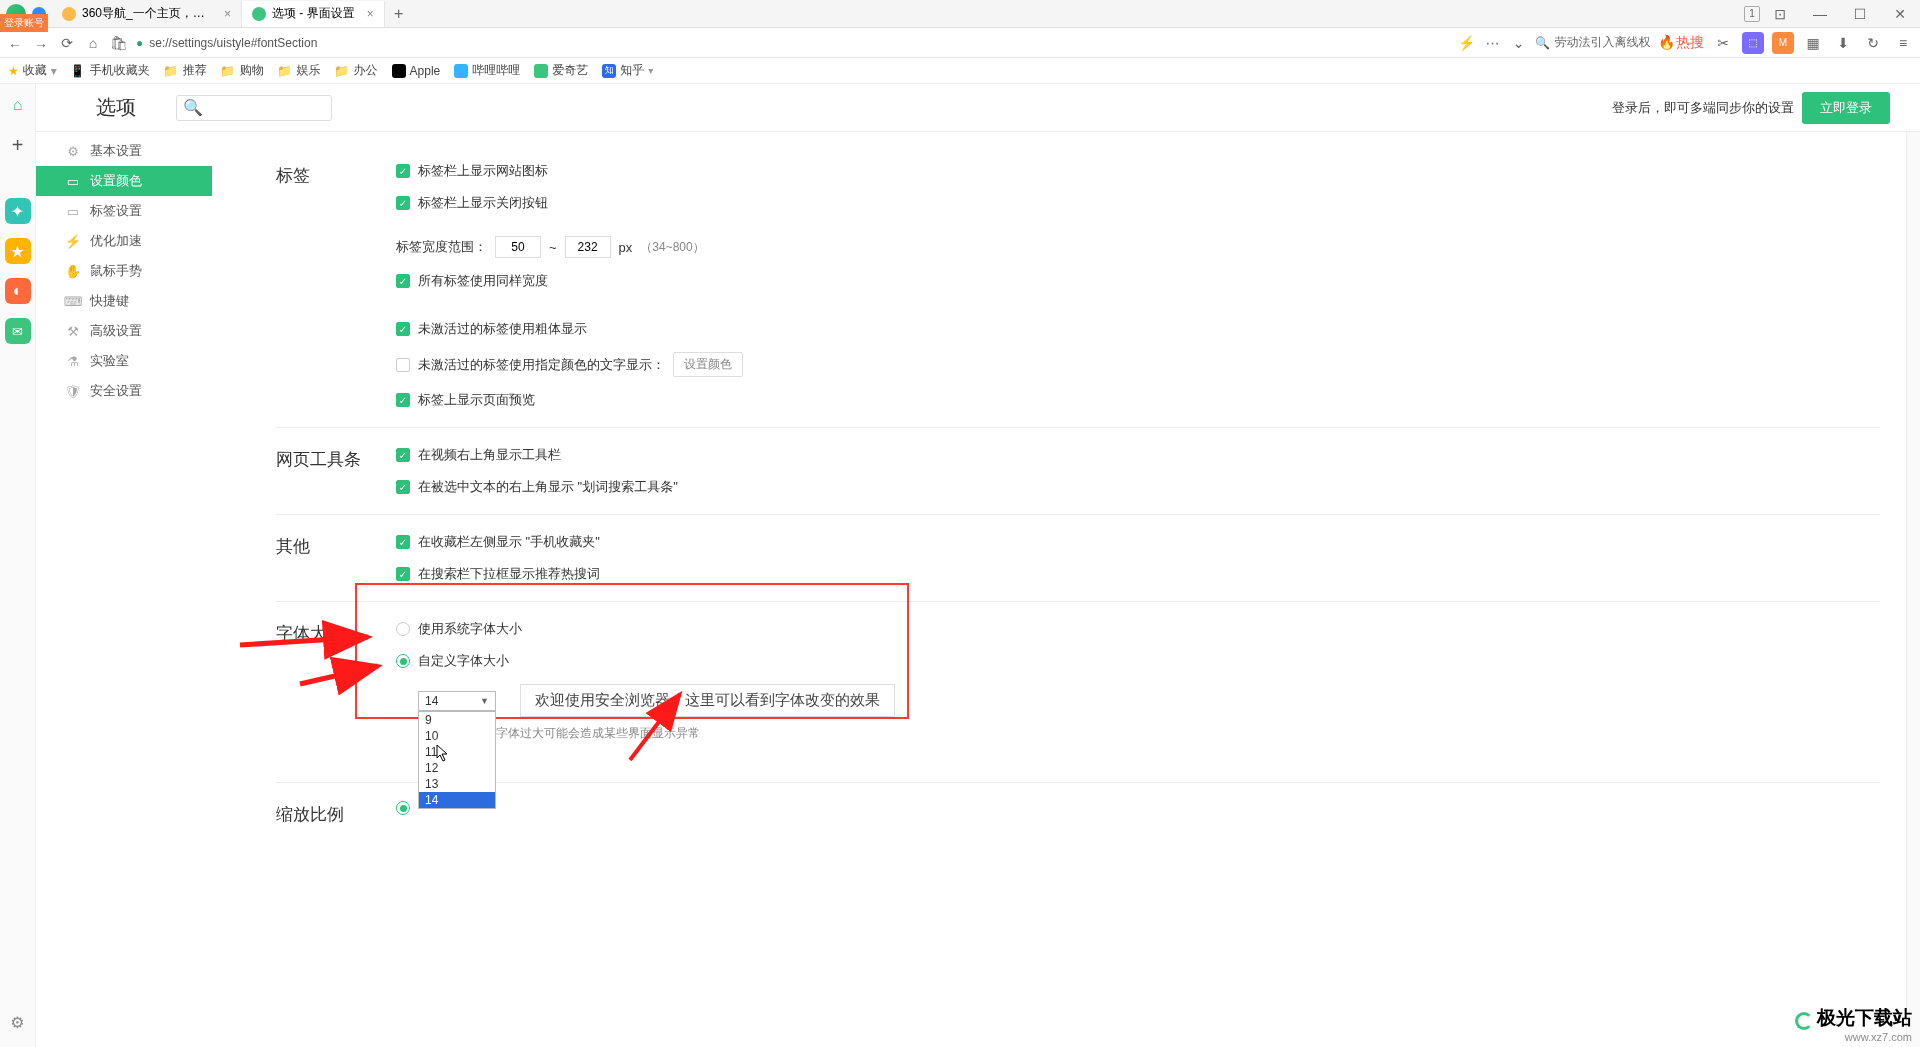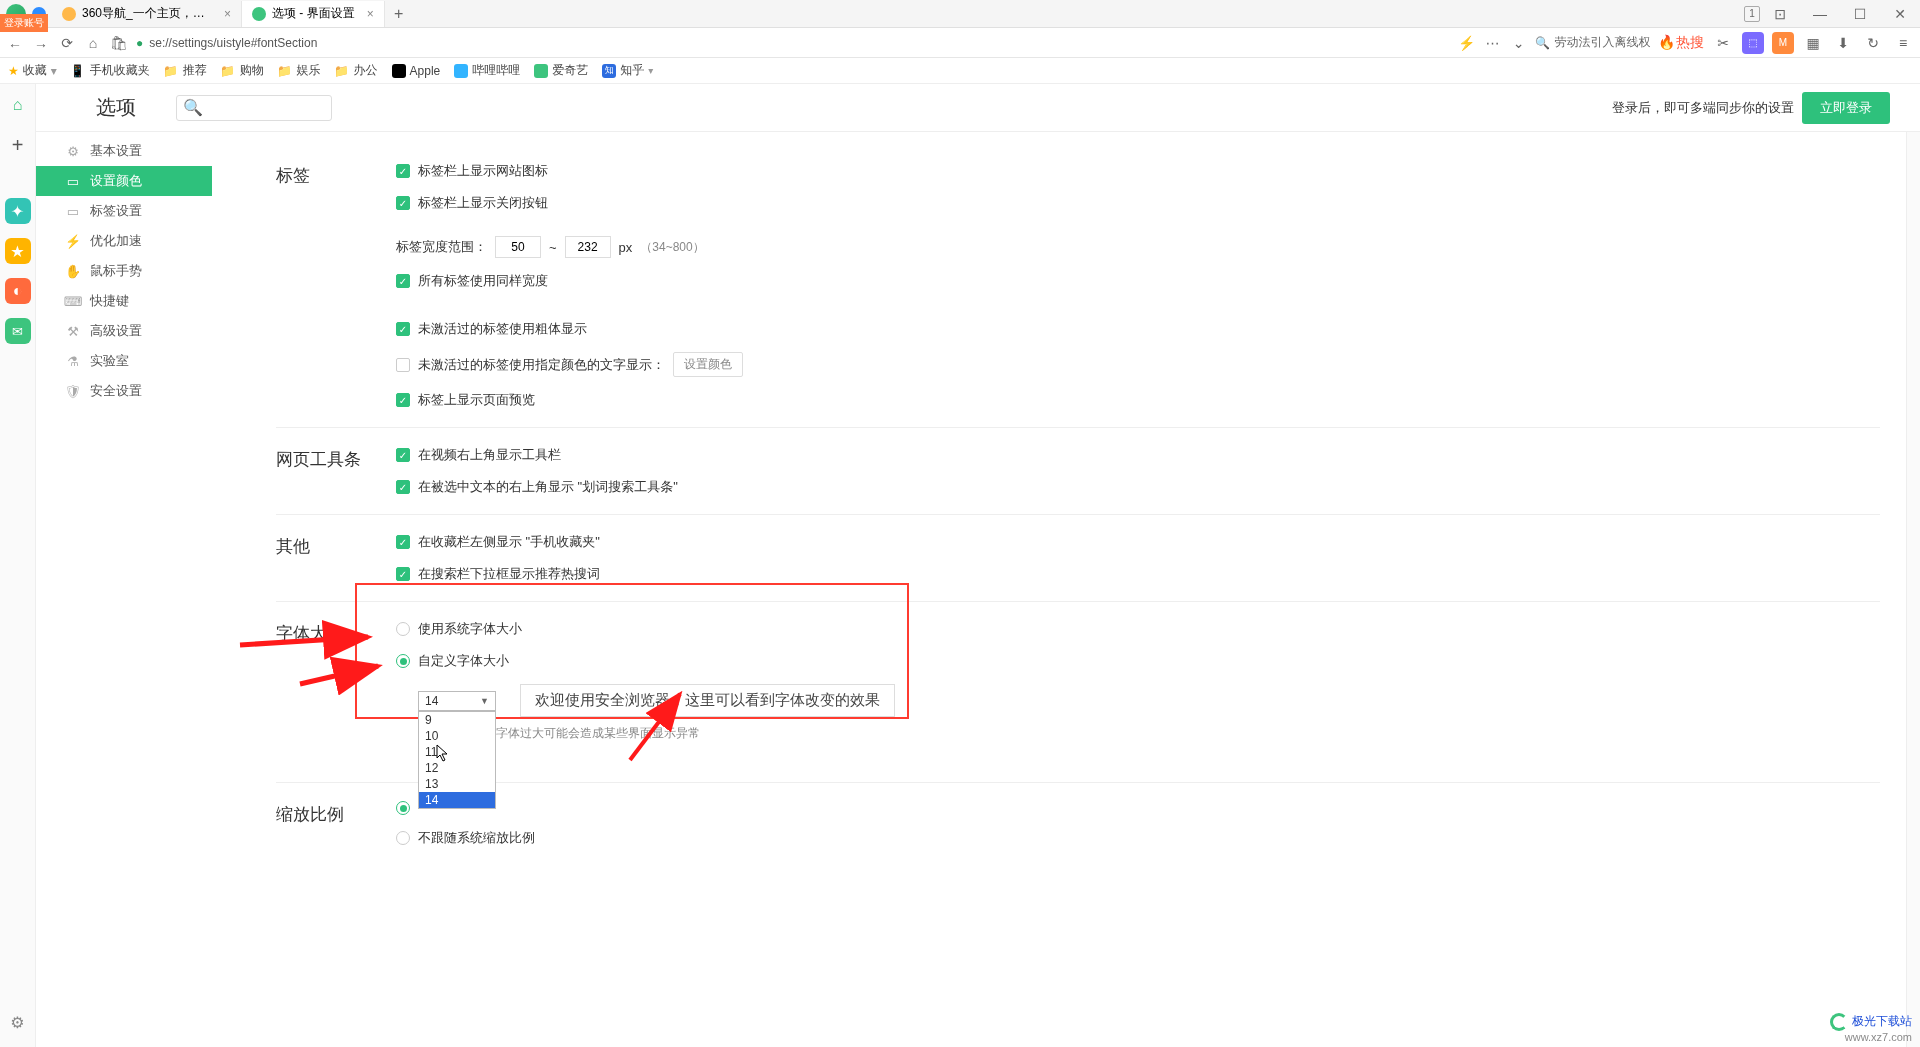--- a/index.html
+++ b/index.html
@@ -91,21 +91,21 @@
 .dd .opts-list { position:absolute; top:20px; left:0; right:0; border:1px solid #bbb; background:#fff; z-index:30;}
 .dd .opts-list .o { padding:1px 6px; font-size:12px;}
 .dd .opts-list .o.hov { background:#2d6cdf; color:#fff;}
 
 .preview { border:1px solid #ddd; padding:6px 14px; font-size:15px; color:#444; margin-left:16px;}
 
 .cursor { position:absolute; width:14px; height:18px; z-index:40;}
 
 
 .watermark { position:absolute; right:8px; bottom:4px; text-align:right; font-size:11px; color:#8a8a8a;}
-.watermark .b { font-size:12px; font-weight:normal; color:#1d4ed8;}
+.watermark .b { font-size:19px; font-weight:bold; color:#000000;}
 .watermark .sw { width:18px; height:18px; border:3px solid #3dc47e; border-right-color:transparent; border-radius:50%; display:inline-block; vertical-align:middle; margin-right:4px;}
 
 
 .scrollhint { position:absolute; right:0; top:132px; bottom:0; width:14px; background:#fafafa; border-left:1px solid #eee;}
 </style>
 </head>
 <body>
 
 <div class="titlebar">
   <div class="badge">登录账号</div>
@@ -368,24 +368,20 @@
       </div>
     </div>
 
     <div class="section">
       <div class="lbl">缩放比例</div>
       <div class="opts">
         <div class="row">
               <span class="rdo on"></span>
               <span></span>
             </div>
-        <div class="row">
-              <span class="rdo"></span>
-              <span>不跟随系统缩放比例</span>
-            </div>
       </div>
     </div>
 
   </div>
 </div>
 </div>
 
 <div class="hl-box hl1"></div>
 <div class="arrow" style="left:240px; top:625px">
 <svg width="140" height="24">

